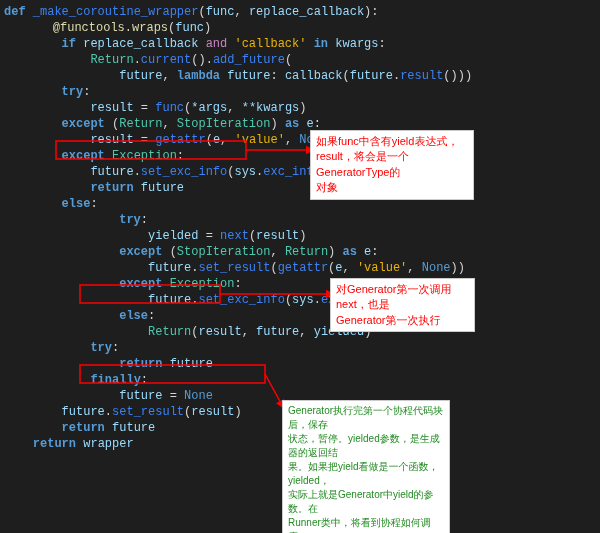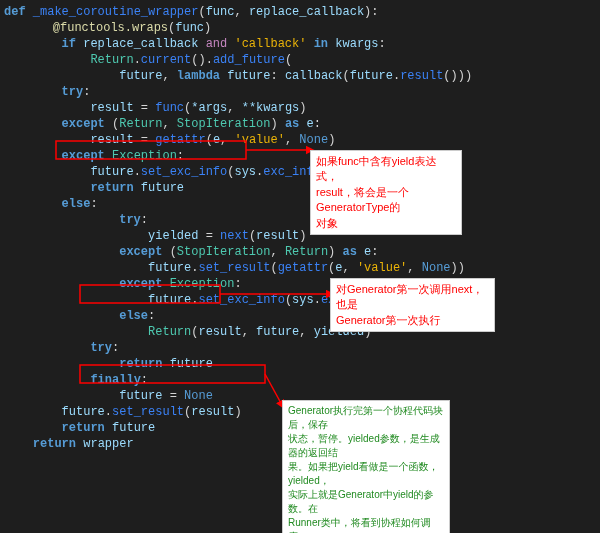--- a/index.html
+++ b/index.html
@@ -84,25 +84,25 @@
 
     <line x1="265" y1="374" x2="282" y2="405" stroke="red" stroke-width="1.5" marker-end="url(#arrowhead)"></line>
 
     <defs>
       <marker id="arrowhead" markerWidth="6" markerHeight="6" refX="3" refY="3" orient="auto">
         <path d="M0,0 L0,6 L6,3 z" fill="red"></path>
       </marker>
     </defs>
   </svg>
 
-  <div class="ann-box" style="left:310px; top:130px; width:152px;margin-top:20px;">
+  <div class="ann-box" style="left:310px; top:130px; width:164px;">
     如果func中含有yield表达式，<br>result，将会是一个GeneratorType的<br>对象
   </div>
 
-  <div class="ann-box" style="left:330px; top:278px; width:165px;">
+  <div class="ann-box" style="left:330px; top:278px; width:145px;">
     对Generator第一次调用next，也是<br>Generator第一次执行
   </div>
 
   <div class="ann-box" style="left:282px; top:400px; width:168px; color: #228B22; font-size:10px;">
     Generator执行完第一个协程代码块后，保存<br>
     状态，暂停。yielded参数，是生成器的返回结<br>
     果。如果把yield看做是一个函数，yielded，<br>
     实际上就是Generator中yield的参数。在<br>
     Runner类中，将看到协程如何调度。
   </div>

